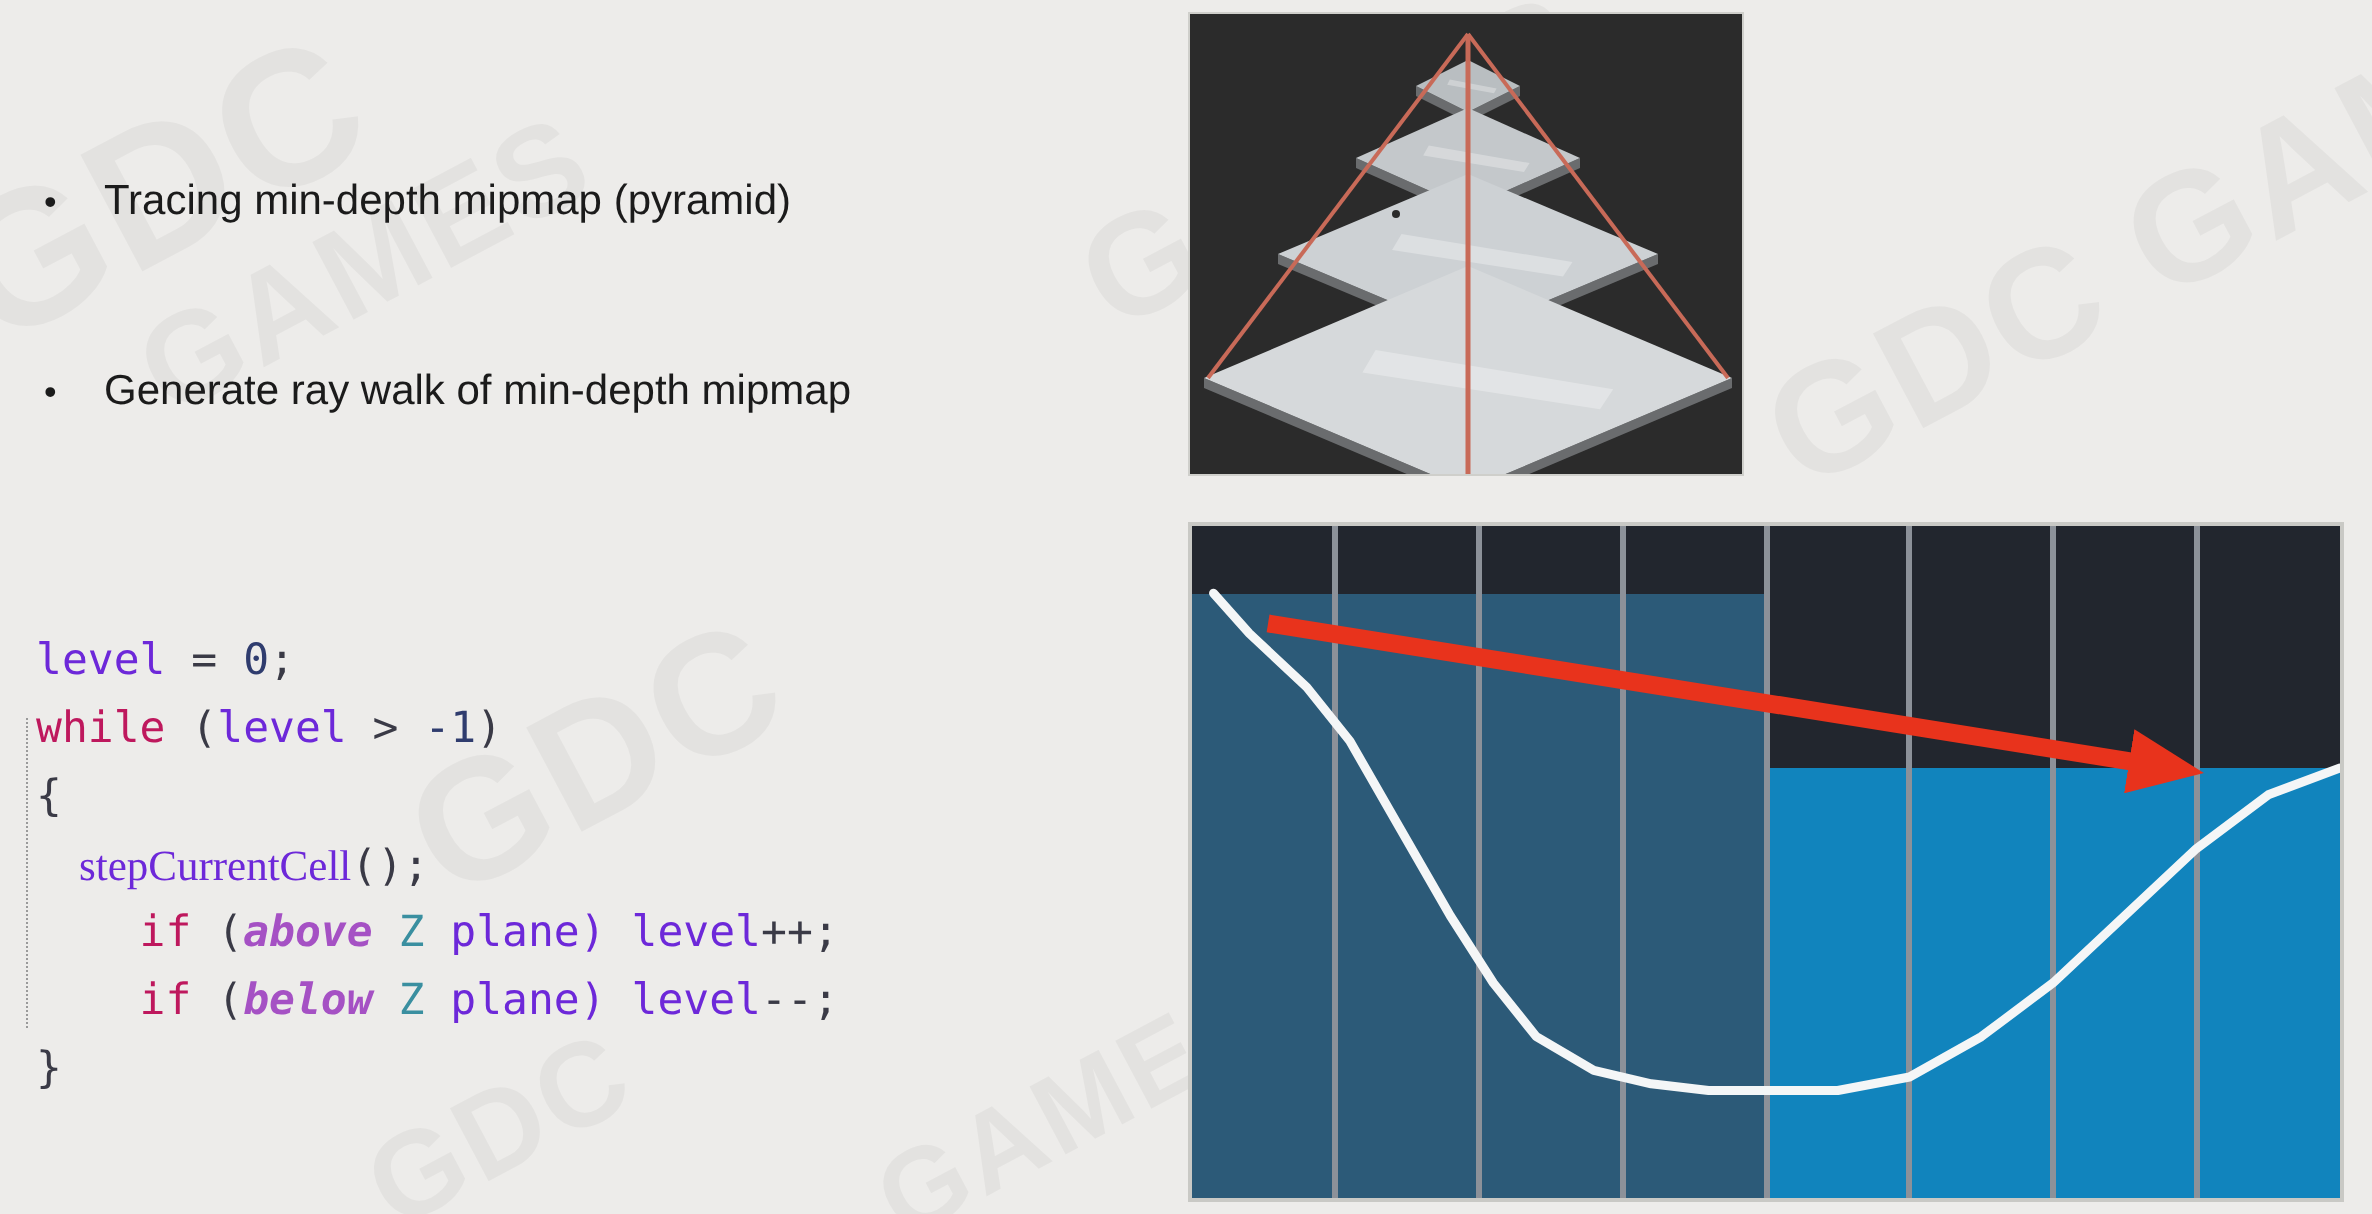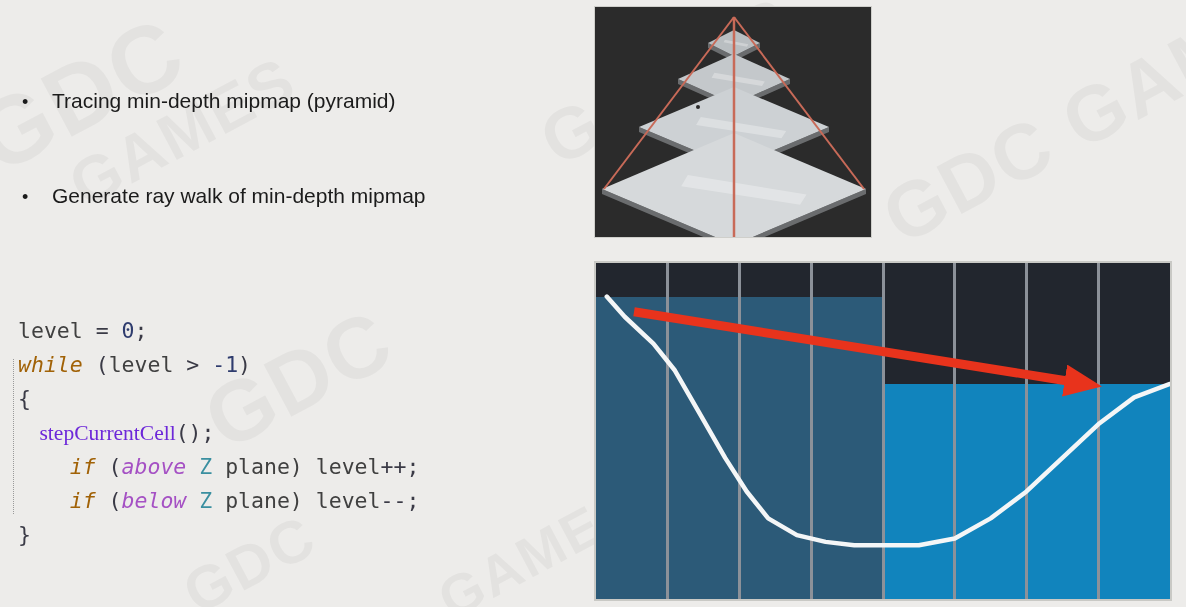--- a/index.html
+++ b/index.html
@@ -68,26 +68,26 @@
     position: absolute;
     left: 18px;
     top: 292px;
     font-family: "DejaVu Sans Mono", "Liberation Mono", monospace;
     font-size: 21.5px;
     line-height: 34px;
     white-space: pre;
     color: #2e3440;
   }
   .code-line { height: 34px; position: relative; }
-  .tok-var   { color: #404040; text-align: right; }
-  .tok-kw    { color: #a16207; font-style: italic; }
+  .tok-var   { color: #6d28d9; text-align: right; }
+  .tok-kw    { color: #be185d; }
   .tok-punct { color: #3a3a46; }
   .tok-num   { color: #2f3c6e; }
   .tok-fn    { color: #6d28d9; font-family: Liberation Serif, serif; }
-  .tok-em    { color: #a551c4; font-style: italic; }
+  .tok-em    { color: #a551c4; font-style: italic; font-weight: bold; }
   .tok-type  { color: #3a8fa0; }
   .tok-op    { color: #3a3a46; }
 
   
   #indent-guide {
     position: absolute;
     left: 13px;
     top: 359px;
     width: 0;
     height: 155px;

